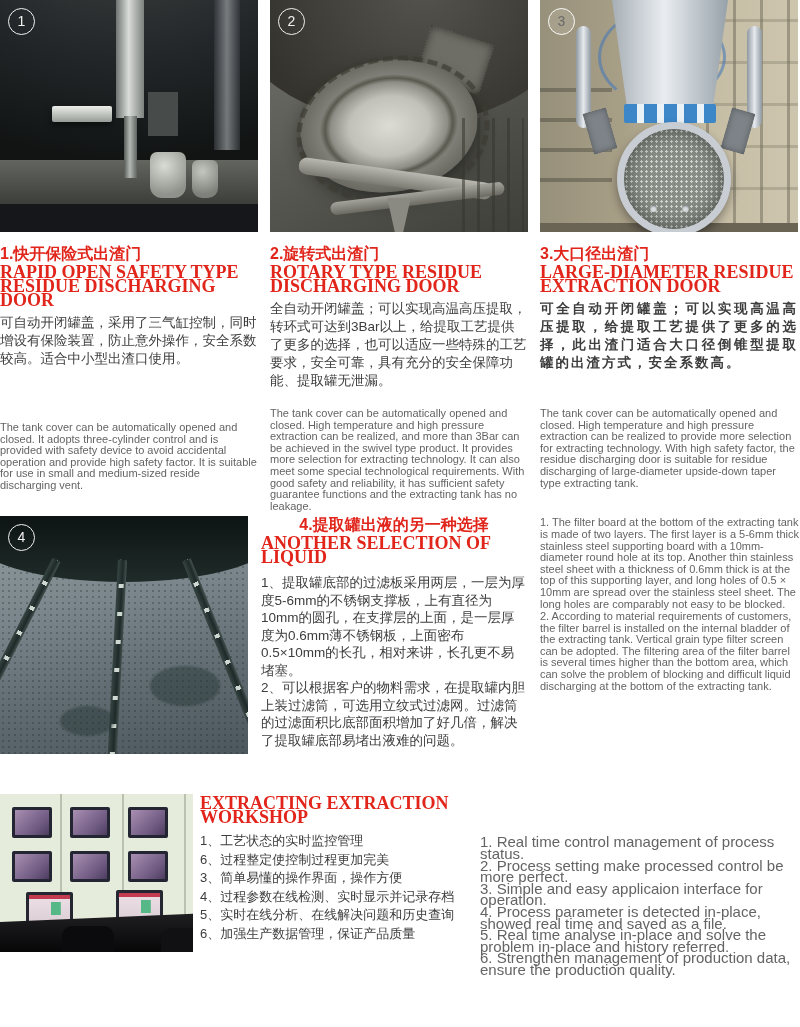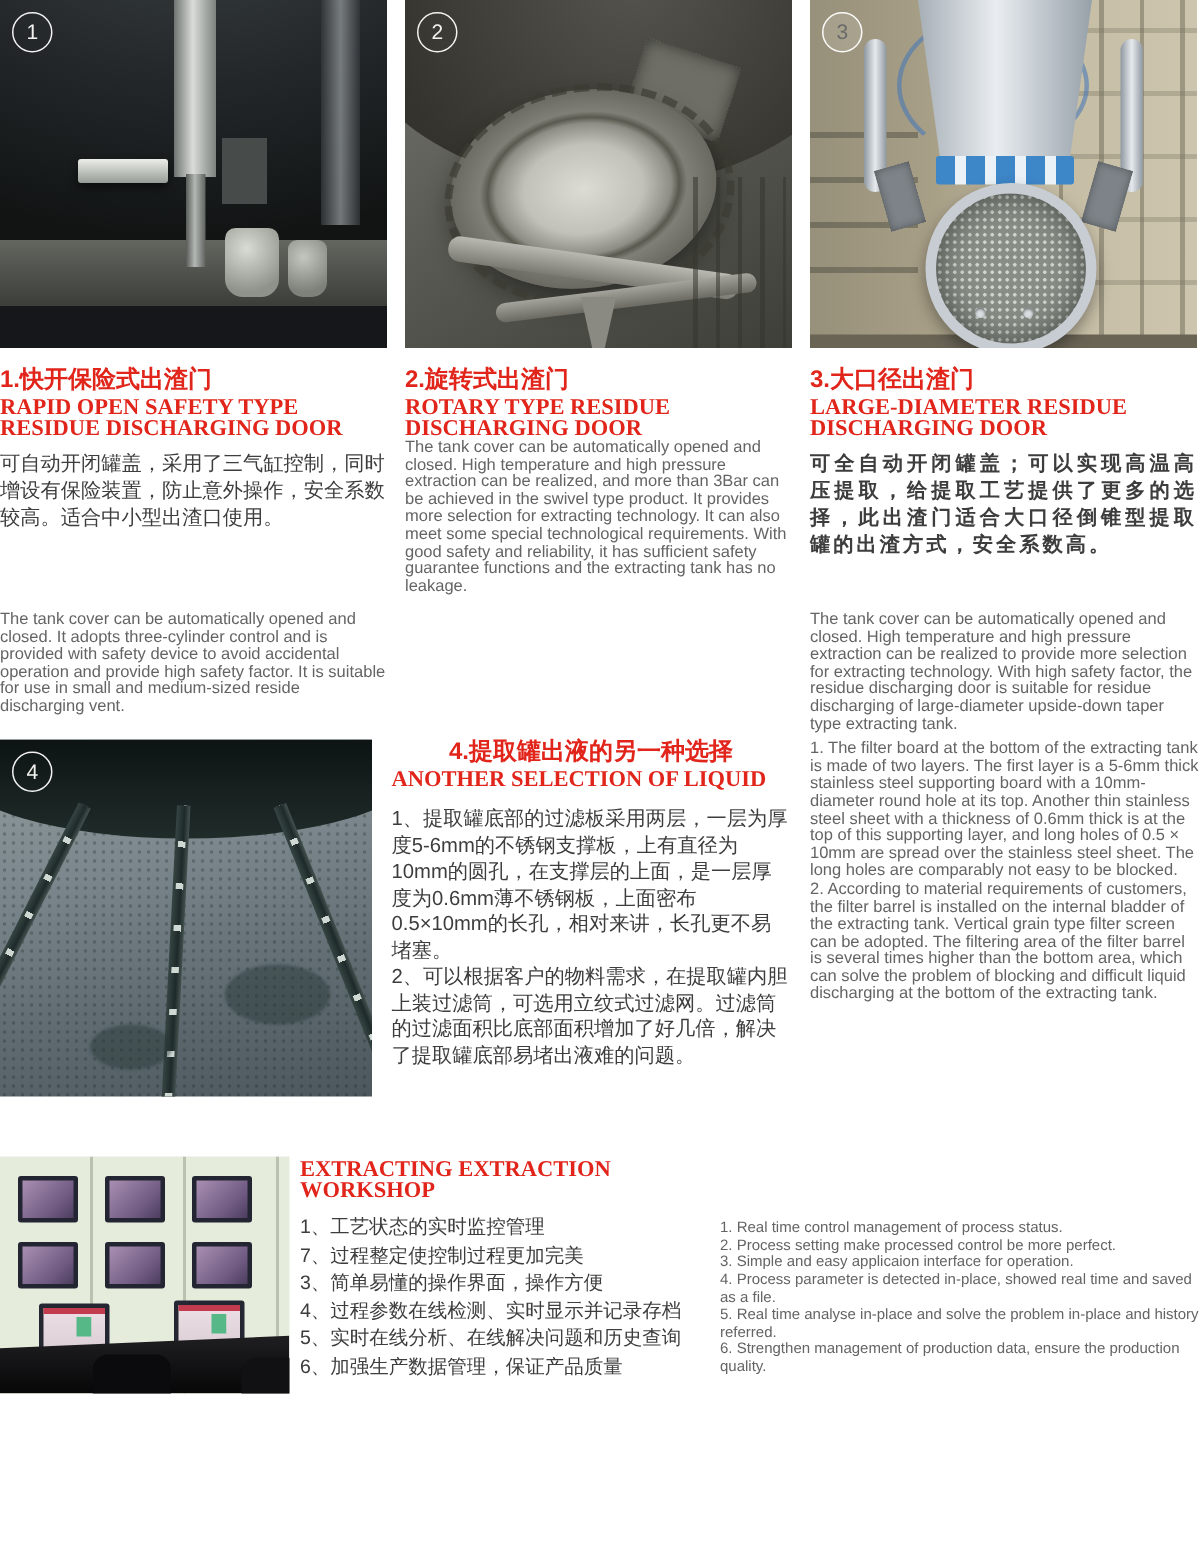--- a/index.html
+++ b/index.html
@@ -2,21 +2,21 @@
 <html><head>
 <meta charset="utf-8">
 <style>
   html,body{margin:0;padding:0;background:#fff;}
   .page{position:relative;width:800px;height:1027px;background:#fff;overflow:hidden;
         font-family:"Liberation Sans","DejaVu Sans",sans-serif;}
 
   
   .h-zh{margin:13px 0 0;font-size:16px;line-height:18px;font-weight:bold;color:#e1251b;}
   .h-en{margin:2px 0 0;font-family:"Liberation Serif","DejaVu Serif",serif;
-        font-size:15px;line-height:14px;font-weight:bold;color:#e1251b;}
+        font-size:18px;line-height:14px;font-weight:bold;color:#e1251b;}
   .b-zh{margin:7px 0 0;font-size:13.5px;line-height:18px;color:#3d3d3d;}
   .b-en{margin:0;font-size:11px;line-height:11.6px;color:#646464;}
 
   
   .top-row{display:flex;gap:12px;}
   .top-col{width:258px;flex:0 0 auto;}
   .top-col .b-zh{min-height:108px;}
   .top-col3 .b-zh{text-align:justify;letter-spacing:2px;font-weight:bold;}
 
   .photo{position:relative;overflow:hidden;}
@@ -127,21 +127,21 @@
   .mid-text-col .b-zh{margin-top:10px;line-height:17.5px;}
   .mid-en-col .b-en{margin-top:1px;}
 
   
   .ws-row{display:flex;margin-top:40px;}
   .ws-photo-col{width:193px;flex:0 0 auto;}
   .ws-mid-col{width:278px;flex:0 0 auto;margin-left:7px;}
   .ws-en-col{flex:1;padding-top:42px;padding-left:2px;}
   .ws-mid-col .h-zh{margin-top:2px;}
   .ws-list-zh{margin:8px 0 0;padding:0;list-style:none;font-size:13px;line-height:18.5px;color:#3d3d3d;}
-  .ws-list-en{margin:0;padding:0;list-style:none;font-size:10px;line-height:11.6px;color:#646464;}
+  .ws-list-en{margin:0;padding:0;list-style:none;font-size:15px;line-height:11.6px;color:#646464;}
 
   
   .pw{width:193px;height:158px;
       background:linear-gradient(90deg,#e6ecdc 0%,#e6ecdc 100%);}
   .pw-seams{position:absolute;inset:0;
             background:repeating-linear-gradient(90deg,transparent 0 60px,rgba(150,160,138,.55) 60px 62px);}
   .pw-mon{position:absolute;width:40px;height:31px;background:#232533;border-radius:2px;padding:3px;box-sizing:border-box;}
   .pw-mon i{display:block;width:100%;height:100%;
             background:linear-gradient(135deg,#a98fb2 0%,#6d5880 70%,#4c3d5e 100%);}
   .pw-dmon{position:absolute;width:47px;height:38px;background:#242632;border-radius:2px;padding:3px;box-sizing:border-box;}
@@ -190,20 +190,21 @@
         <div class="p2-hinge"></div>
         <div class="p2-dish"></div>
         <div class="p2-slots"></div>
         <div class="p2-arm1"></div>
         <div class="p2-arm2"></div>
         <div class="p2-cone"></div>
         <div class="p2-lines"></div>
       </div>
       <h3 class="h-zh">2.旋转式出渣门</h3>
       <h4 class="h-en">ROTARY TYPE RESIDUE DISCHARGING DOOR</h4>
+      <p class="b-zh">全自动开闭罐盖；可以实现高温高压提取，转环式可达到3Bar以上，给提取工艺提供了更多的选择，也可以适应一些特殊的工艺要求，安全可靠，具有充分的安全保障功能、提取罐无泄漏。</p>
       <p class="b-en">The tank cover can be automatically opened and closed. High temperature and high pressure extraction can be realized, and more than 3Bar can be achieved in the swivel type product. It provides more selection for extracting technology. It can also meet some special technological requirements. With good safety and reliability, it has sufficient safety guarantee functions and the extracting tank has no leakage.</p>
     </div>
 
     <div class="top-col top-col3">
       <div class="photo photo-top p3">
         <div class="badge">3</div>
         <div class="p3-win"></div>
         <div class="p3-pipes"></div>
         <div class="p3-hose1"></div>
         <div class="p3-hose2"></div>
@@ -213,21 +214,21 @@
         <div class="p3-band"></div>
         <div class="p3-actL"></div>
         <div class="p3-actR"></div>
         <div class="p3-base"></div>
         <div class="p3-floor"></div>
         <div class="p3-door"></div>
         <div class="p3-bolt" style="left:110px;top:205px;"></div>
         <div class="p3-bolt" style="left:142px;top:205px;"></div>
       </div>
       <h3 class="h-zh">3.大口径出渣门</h3>
-      <h4 class="h-en">LARGE-DIAMETER RESIDUE DISCHARGING DOOR</h4>
+      <h4 class="h-en">LARGE-DIAMETER RESIDUE EXTRACTION DOOR</h4>
       <p class="b-zh">可全自动开闭罐盖；可以实现高温高压提取，给提取工艺提供了更多的选择，此出渣门适合大口径倒锥型提取罐的出渣方式，安全系数高。</p>
       <p class="b-en">The tank cover can be automatically opened and closed. High temperature and high pressure extraction can be realized to provide more selection for extracting technology. With high safety factor, the residue discharging door is suitable for residue discharging of large-diameter upside-down taper type extracting tank.</p>
     </div>
   </div>
 
   <div class="mid-row">
 
     <div class="mid-photo-col">
       <div class="photo p4">
         <div class="p4-dots"></div>
@@ -294,21 +295,21 @@
         <div class="pw-desk"></div>
         <div class="pw-chair"></div>
         <div class="pw-chair2"></div>
       </div>
     </div>
 
     <div class="ws-mid-col">
       <h4 class="h-en">EXTRACTING EXTRACTION WORKSHOP</h4>
       <ul class="ws-list-zh">
         <li>1、工艺状态的实时监控管理</li>
-        <li>7、过程整定使控制过程更加完美</li>
+        <li>6、过程整定使控制过程更加完美</li>
         <li>3、简单易懂的操作界面，操作方便</li>
         <li>4、过程参数在线检测、实时显示并记录存档</li>
         <li>5、实时在线分析、在线解决问题和历史查询</li>
         <li>6、加强生产数据管理，保证产品质量</li>
       </ul>
     </div>
 
     <div class="ws-en-col">
       <ul class="ws-list-en">
         <li>1. Real time control management of process status.</li>

